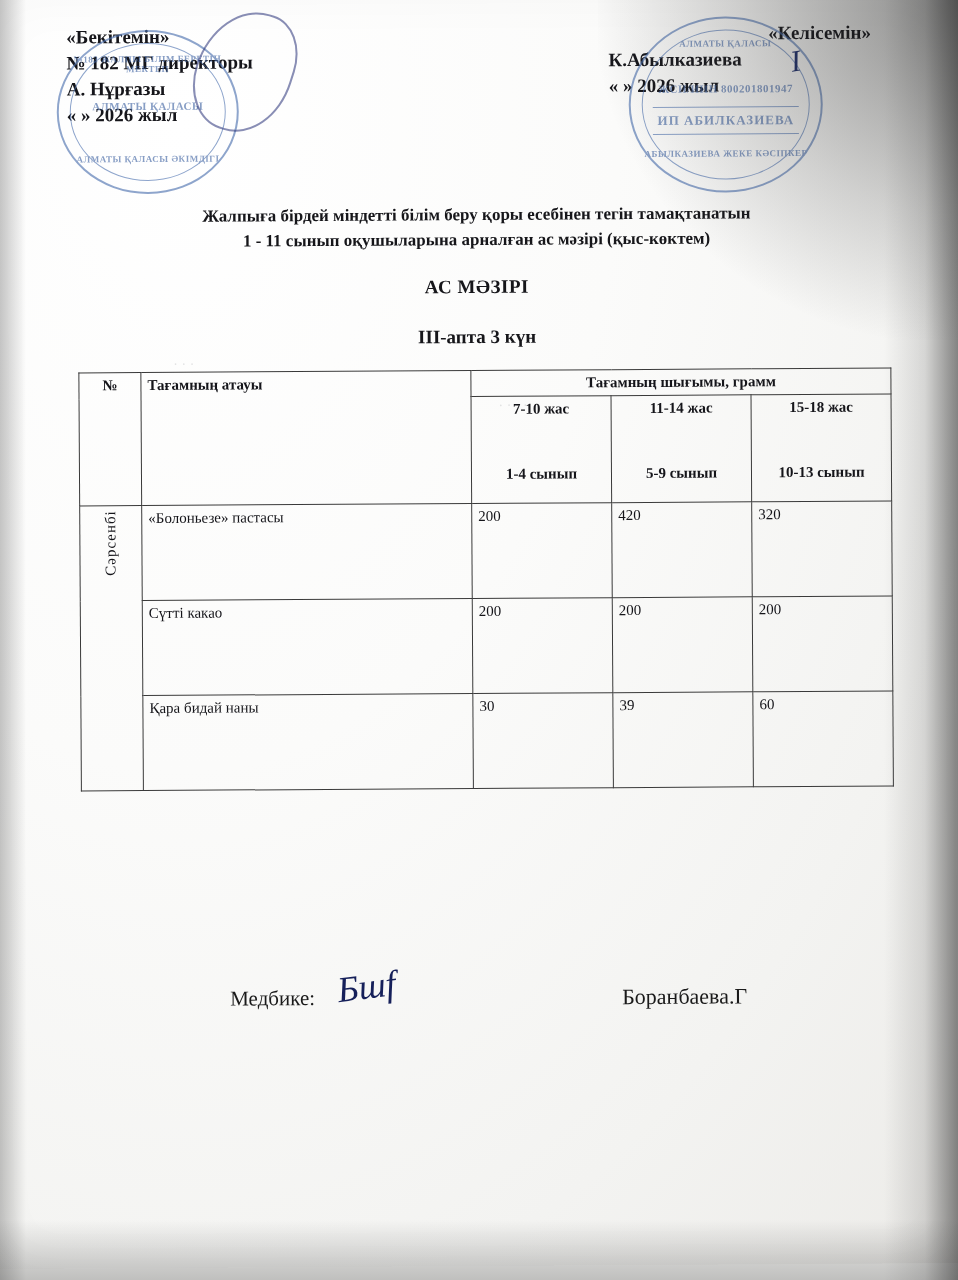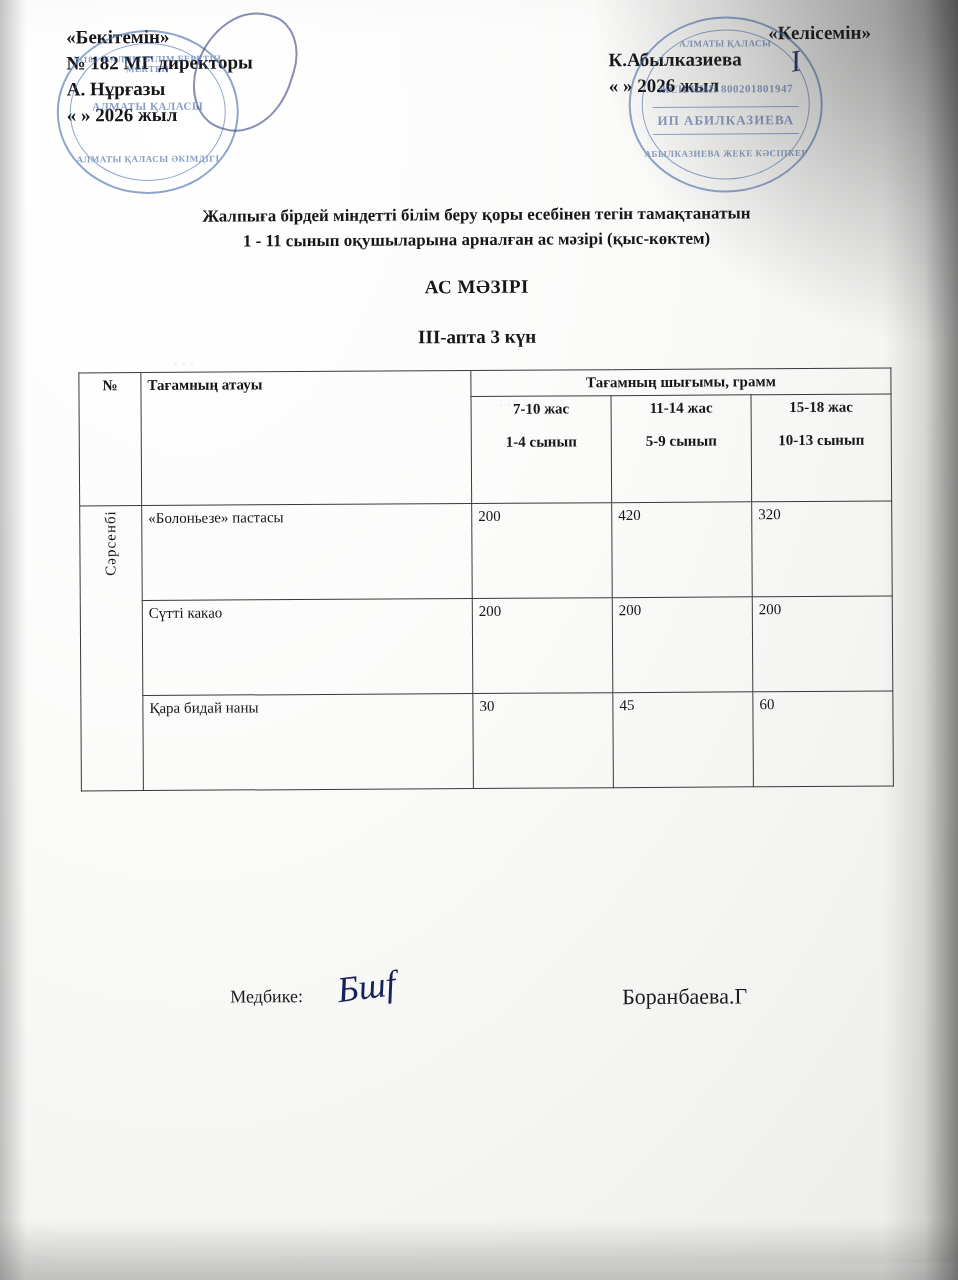--- a/index.html
+++ b/index.html
@@ -239,21 +239,21 @@
     padding-top: 8px;
   }
   .th-age {
     font-weight: bold;
     font-size: 15px;
     text-align: center;
     height: 98px;
     vertical-align: top;
     padding-top: 14px;
   }
-  .th-age .line2 { display: block; margin-top: 16px; }
+  .th-age .line2 { display: block; margin-top: 48px; }
   .cell-num {
     text-align: center;
     font-weight: bold;
     font-size: 16px;
     vertical-align: middle;
   }
   .cell-day {
     text-align: center;
     vertical-align: middle;
     font-size: 17px;
@@ -275,21 +275,21 @@
     text-align: left;
     font-size: 16px;
     padding-top: 6px;
   }
 
   
   .footer-nurse-label {
     position: absolute;
     left: 228px;
     top: 985px;
-    font-size: 18px;
+    font-size: 21px;
     color: #1a1a1a;
   }
   .footer-nurse-name {
     position: absolute;
     left: 620px;
     top: 985px;
     font-size: 22px;
     color: #1a1a1a;
   }
 
@@ -390,21 +390,21 @@
         </tr>
         <tr>
           <td class="cell-dish">Сүтті какао</td>
           <td class="cell-val">200</td>
           <td class="cell-val">200</td>
           <td class="cell-val">200</td>
         </tr>
         <tr>
           <td class="cell-dish">Қара бидай наны</td>
           <td class="cell-val">30</td>
-          <td class="cell-val">45</td>
+          <td class="cell-val">39</td>
           <td class="cell-val">60</td>
         </tr>
       </tbody>
     </table>
 
     <div class="footer-nurse-label">Медбике:</div>
     <div class="handsign" id="sign-nurse">Бшf</div>
     <div class="footer-nurse-name">Боранбаева.Г</div>
 
   </div>

